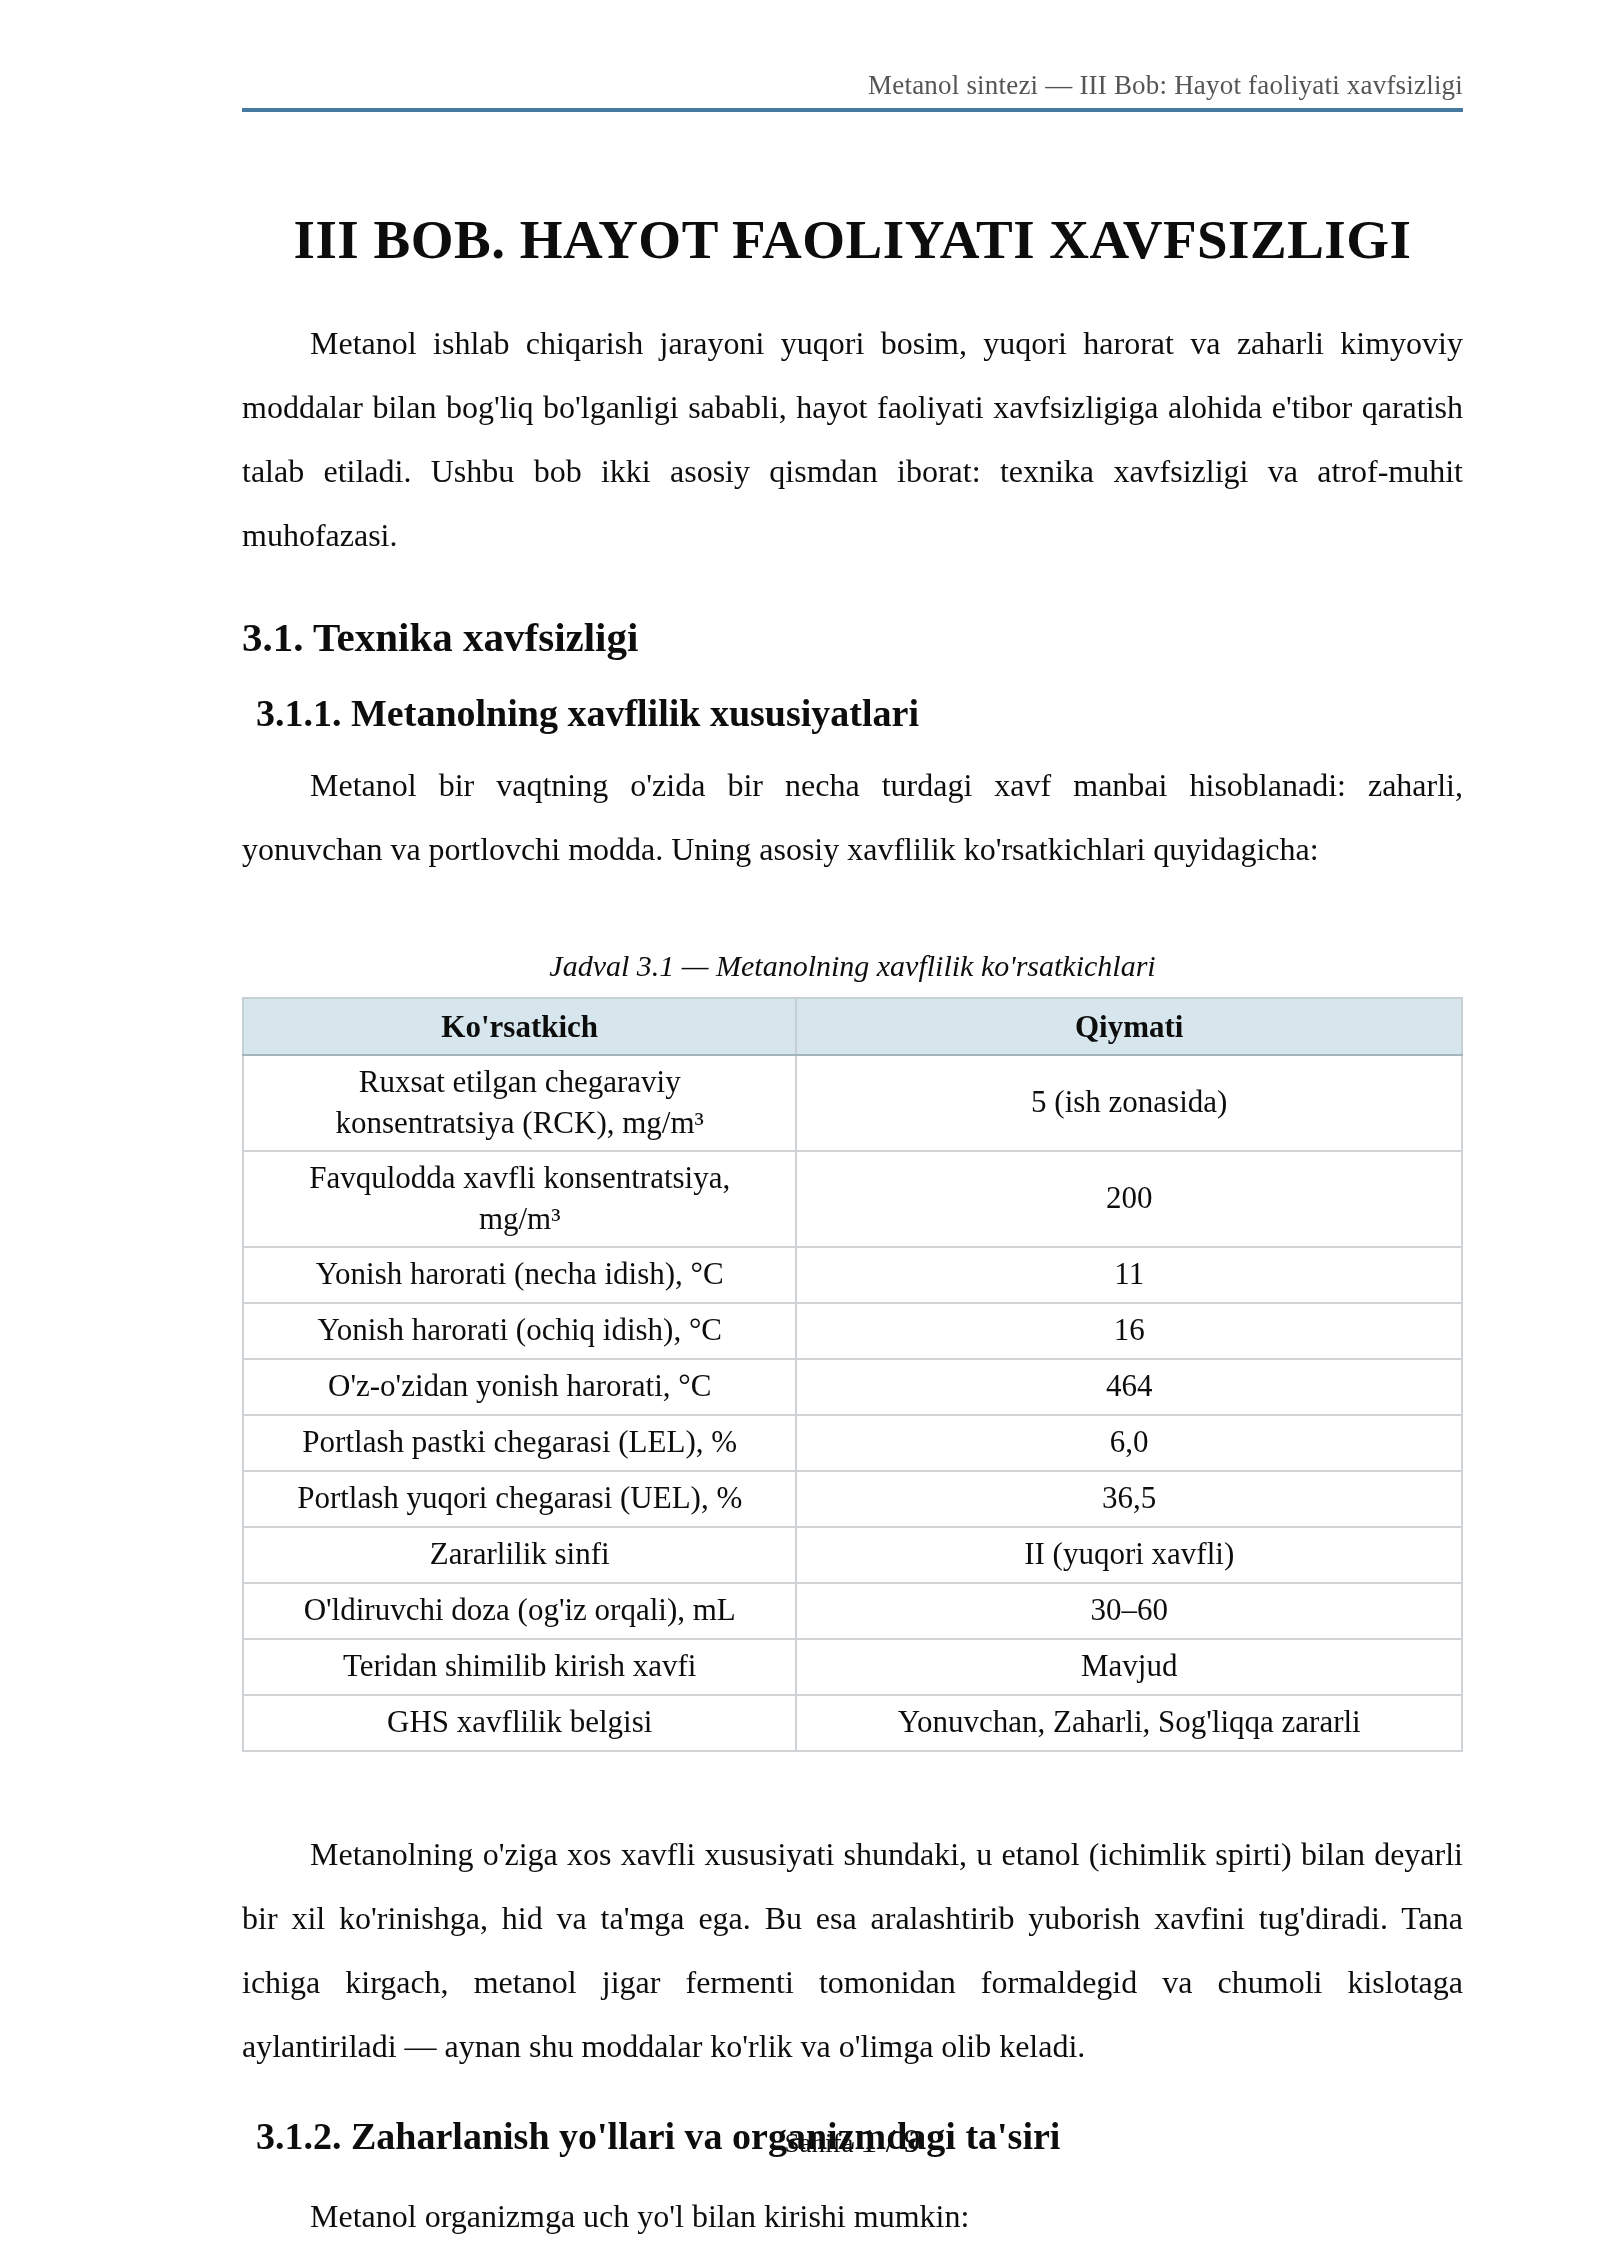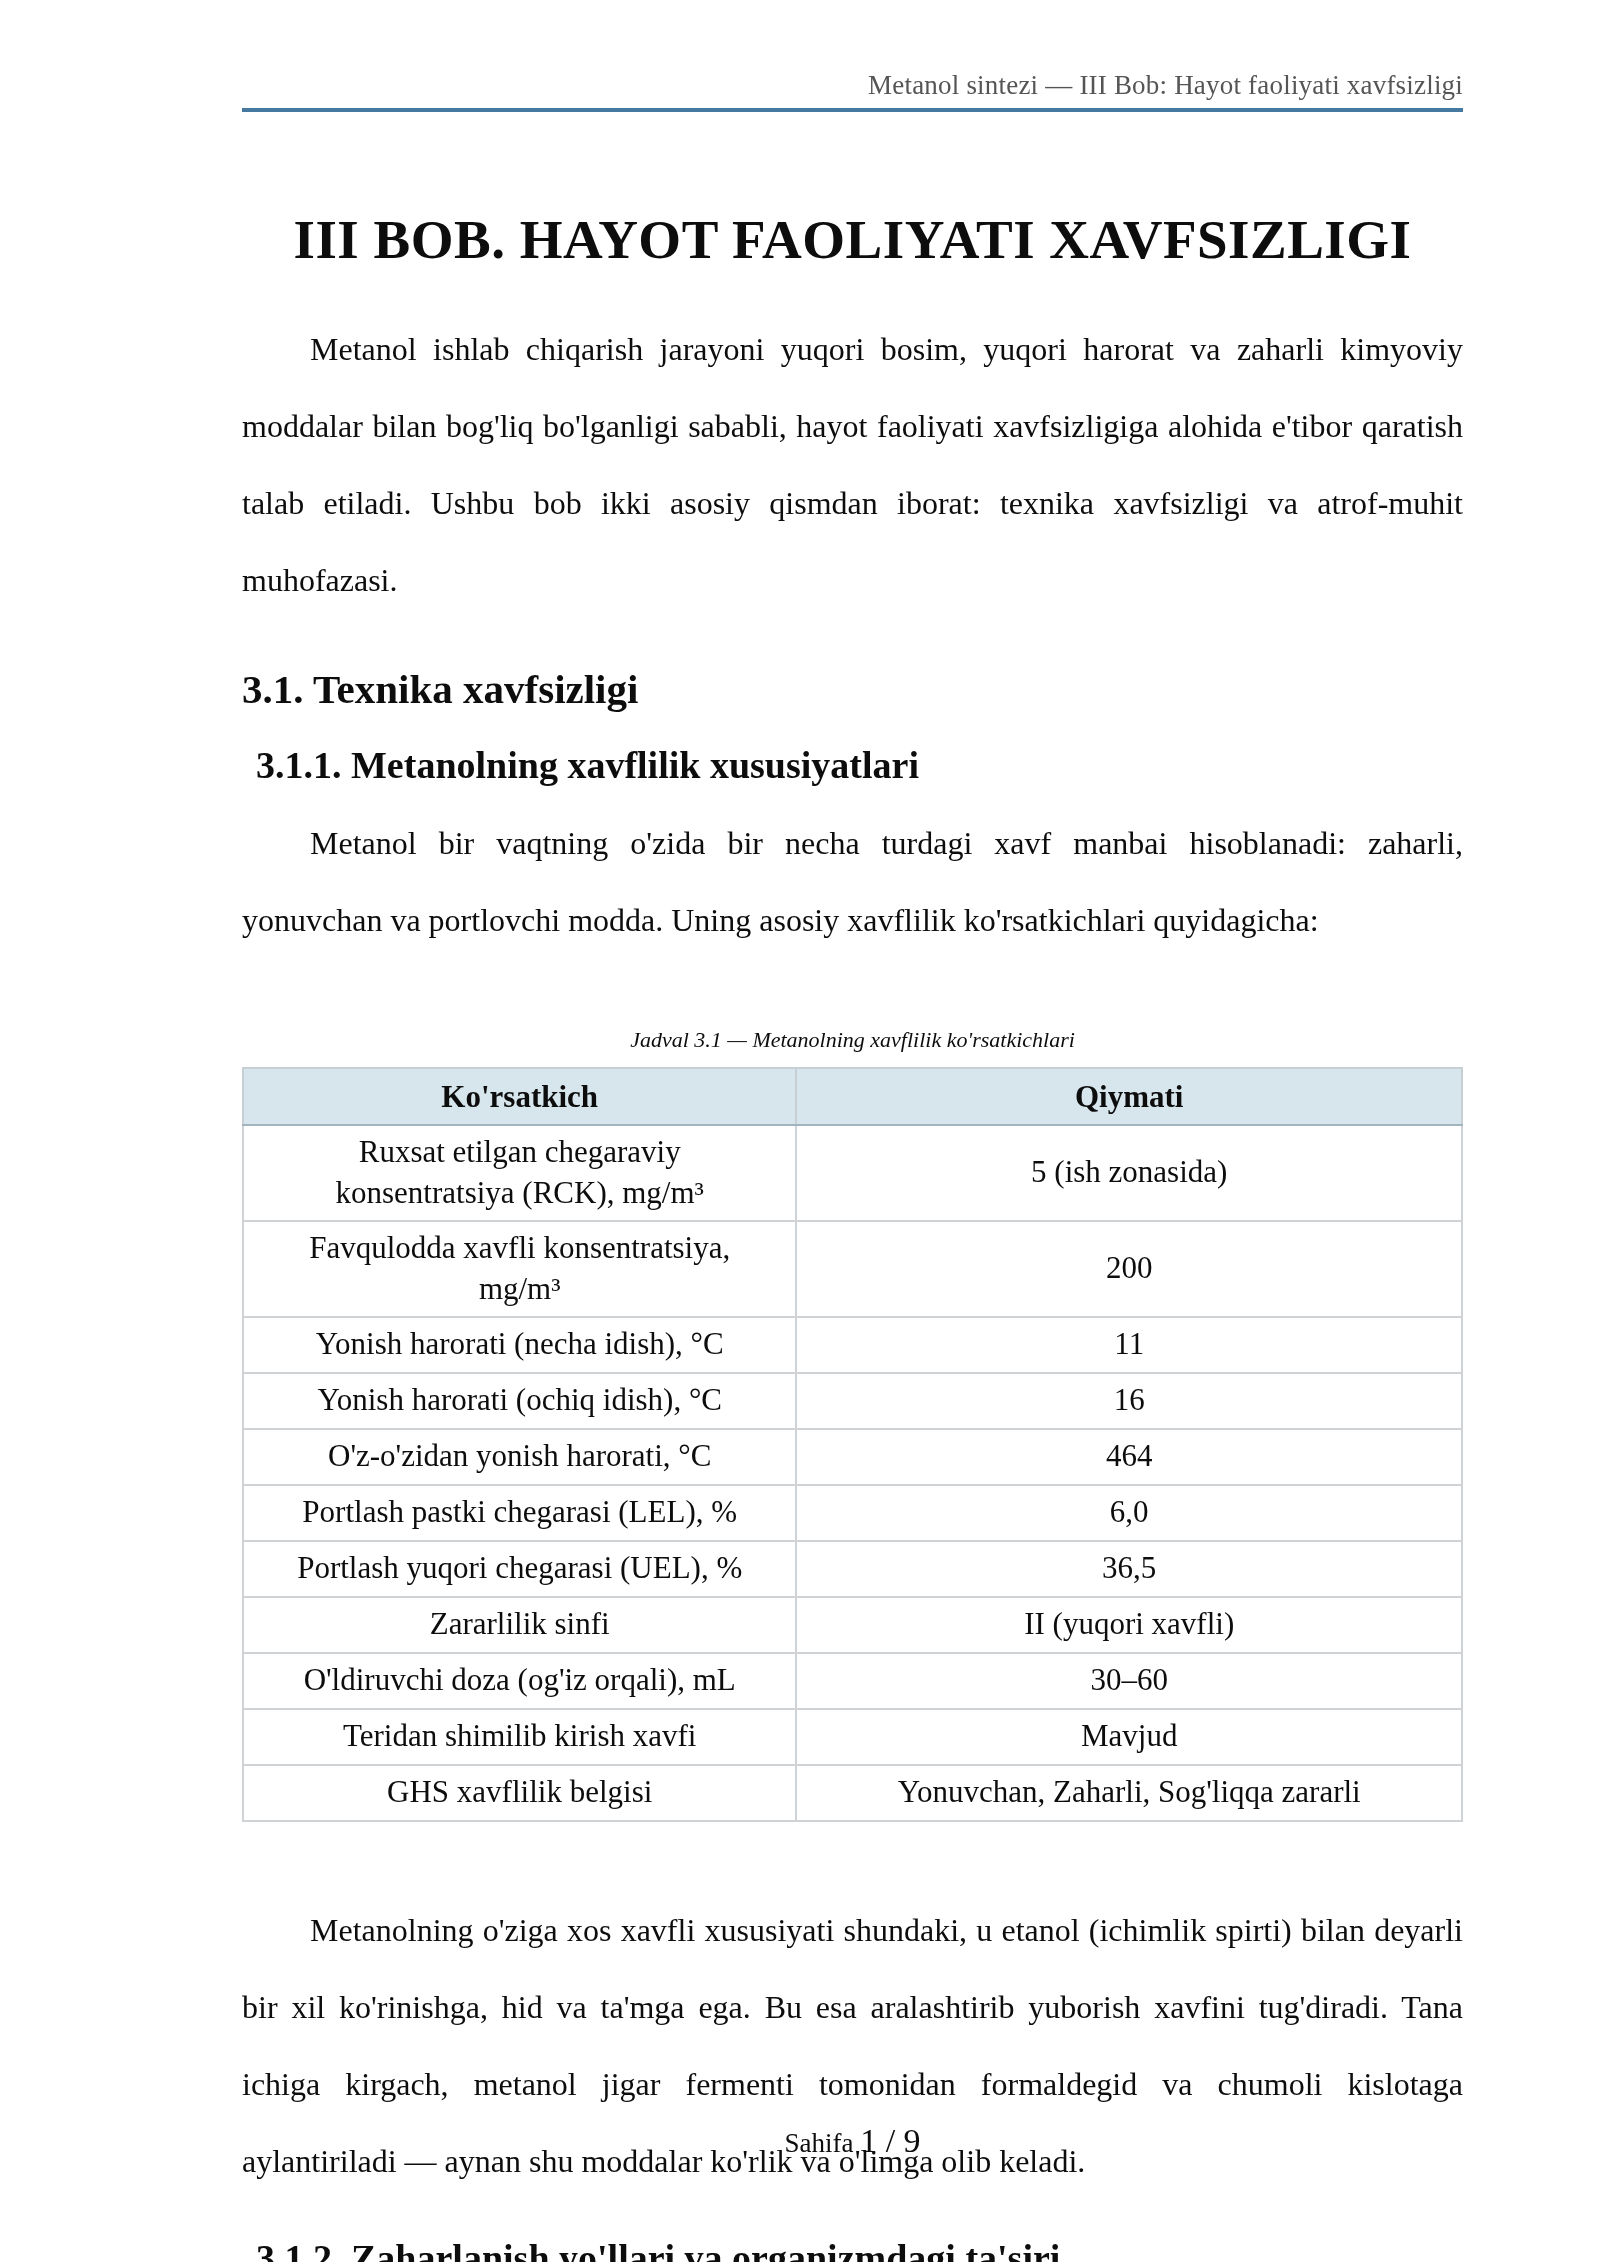--- a/index.html
+++ b/index.html
@@ -39,39 +39,39 @@
   .doc-title{
     margin:96px 0 0 0;
     font-size:55px;
     font-weight:700;
     text-align:center;
     letter-spacing:.5px;
   }
   .body-par{
     margin:0;
     font-size:32px;
-    line-height:77px;
+    line-height:64px;
     text-align:justify;
     text-indent:68px;
   }
   #intro-par{ margin-top:40px; }
   .h-sec{
     margin:46px 0 0 0;
     font-size:41px;
     font-weight:700;
   }
   .h-sub{
     margin:30px 0 0 14px;
     font-size:38px;
     font-weight:700;
   }
   #par-3-1-1{ margin-top:18px; }
   .table-caption{
     margin-top:68px;
-    font-size:22px;
+    font-size:30px;
     font-style:italic;
     text-align:center;
   }
   table.hazard{
     width:100%;
     border-collapse:collapse;
     margin-top:14px;
     font-size:31px;
   }
   table.hazard th{

